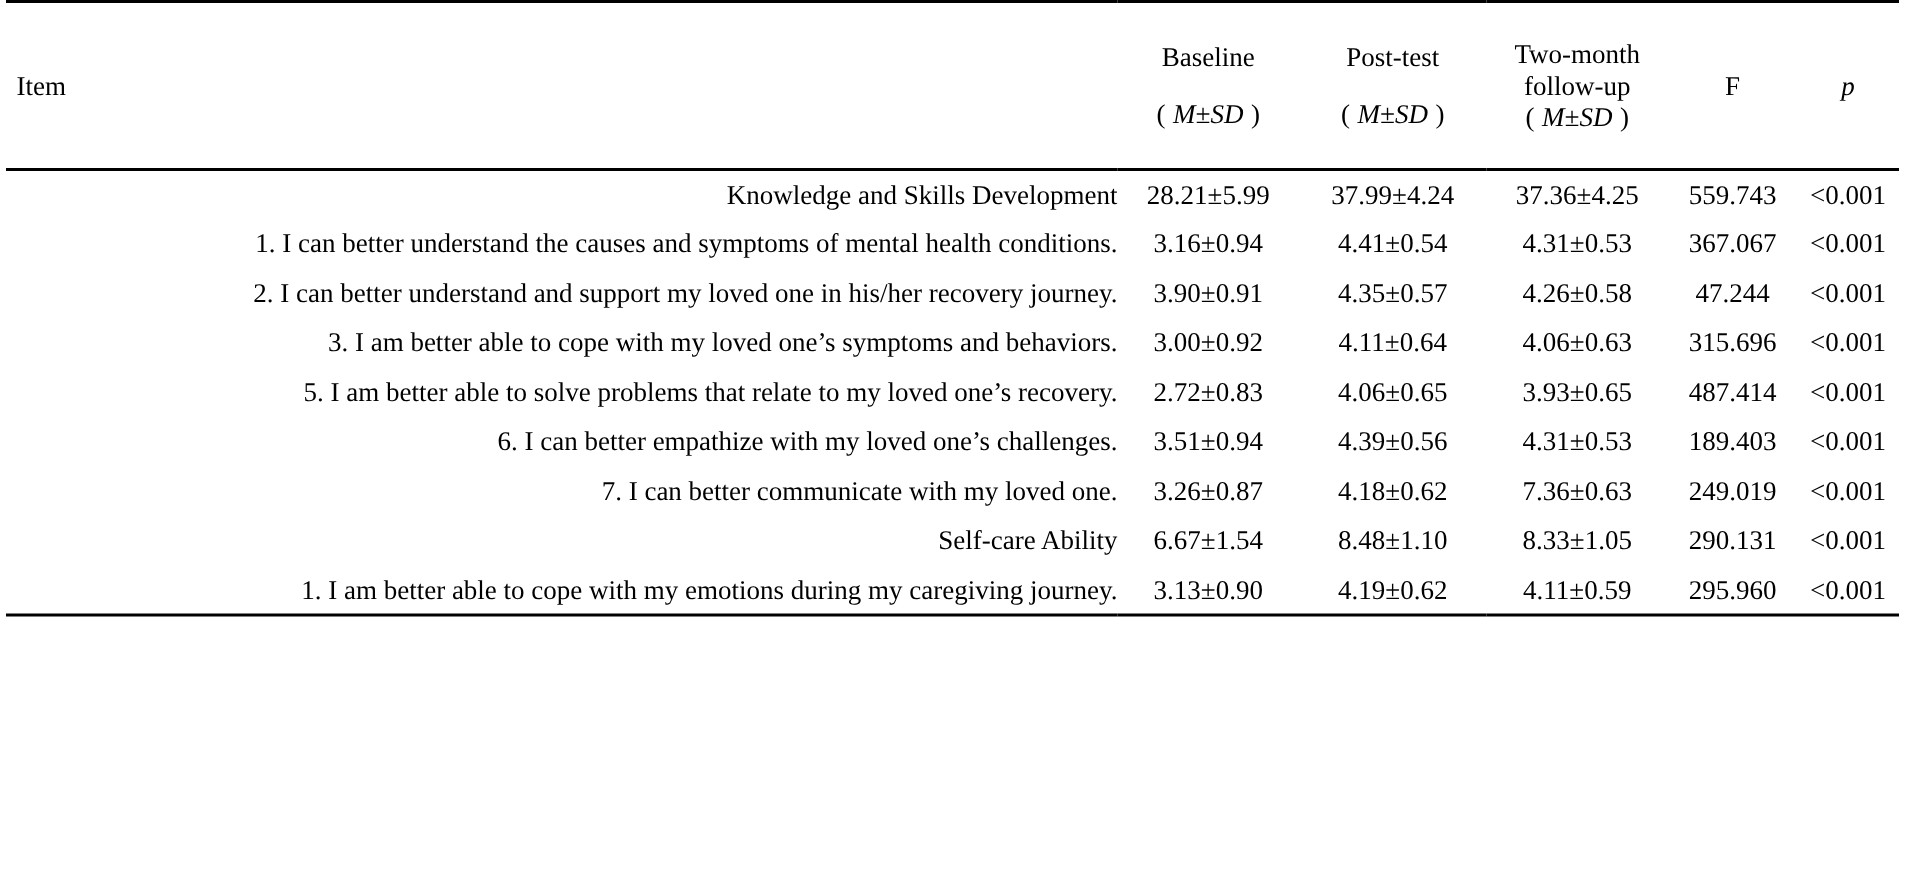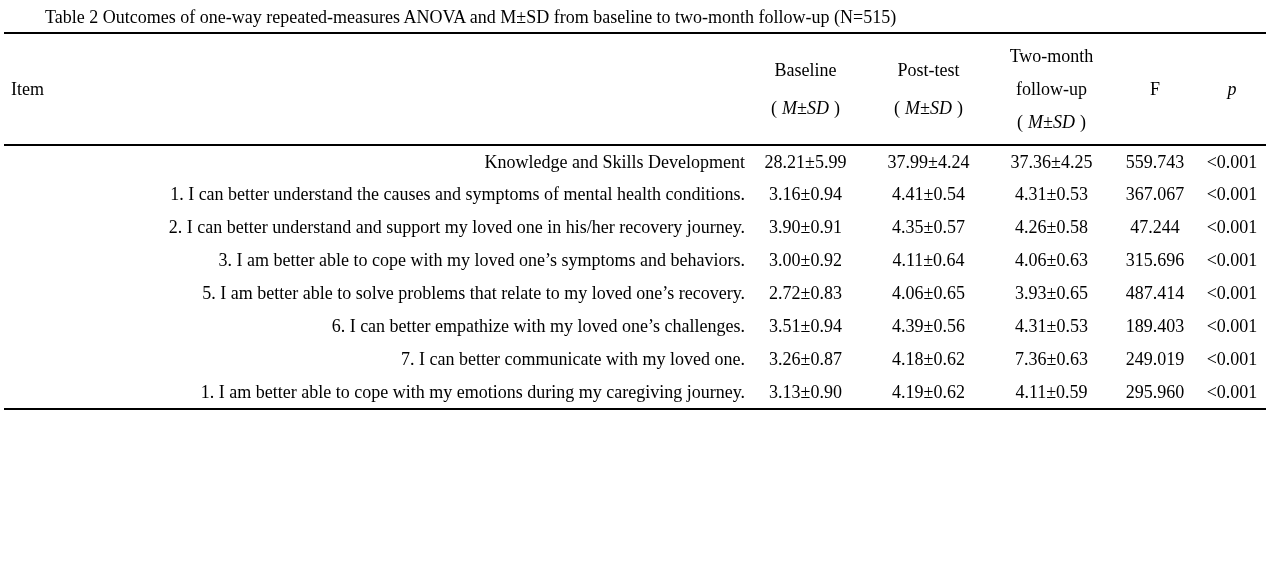--- a/index.html
+++ b/index.html
@@ -49,21 +49,21 @@
   th.center-col {
     text-align: center;
   }
   .hstack {
     display: flex;
     flex-direction: column;
     align-items: center;
     justify-content: center;
   }
   .hstack.two { gap: 17px; }
-  .hstack.three { gap: 12px; }
+  .hstack.three { }
   .hline {
     line-height: 21px;
     white-space: nowrap;
   }
   .it { font-style: italic; }
   .msd .it { margin: 0 5px; }
   tbody tr { height: 33px; }
   td {
     vertical-align: middle;
     padding: 0;
@@ -76,21 +76,20 @@
   }
   td.val-cell {
     text-align: center;
   }
 </style>
 </head>
 <body>
 
 <div class="page">
 
-  <div class="title">Table 2 Outcomes of one-way repeated-measures ANOVA and M±SD from baseline to two-month follow-up (N=515)</div>
 
   <table class="anova">
     <colgroup>
       <col style="width:741px">
       <col style="width:121px">
       <col style="width:125px">
       <col style="width:121px">
       <col style="width:86px">
       <col style="width:68px">
     </colgroup>
@@ -179,20 +178,28 @@
       </tr>
       <tr>
         <td class="item-cell">7. I can better communicate with my loved one.</td>
         <td class="val-cell">3.26±0.87</td>
         <td class="val-cell">4.18±0.62</td>
         <td class="val-cell">7.36±0.63</td>
         <td class="val-cell">249.019</td>
         <td class="val-cell">&lt;0.001</td>
       </tr>
       <tr>
+        <td class="item-cell">Self-care Ability</td>
+        <td class="val-cell">6.67±1.54</td>
+        <td class="val-cell">8.48±1.10</td>
+        <td class="val-cell">8.33±1.05</td>
+        <td class="val-cell">290.131</td>
+        <td class="val-cell">&lt;0.001</td>
+      </tr>
+      <tr>
         <td class="item-cell">1. I am better able to cope with my emotions during my caregiving journey.</td>
         <td class="val-cell">3.13±0.90</td>
         <td class="val-cell">4.19±0.62</td>
         <td class="val-cell">4.11±0.59</td>
         <td class="val-cell">295.960</td>
         <td class="val-cell">&lt;0.001</td>
       </tr>
     </tbody>
   </table>
 

